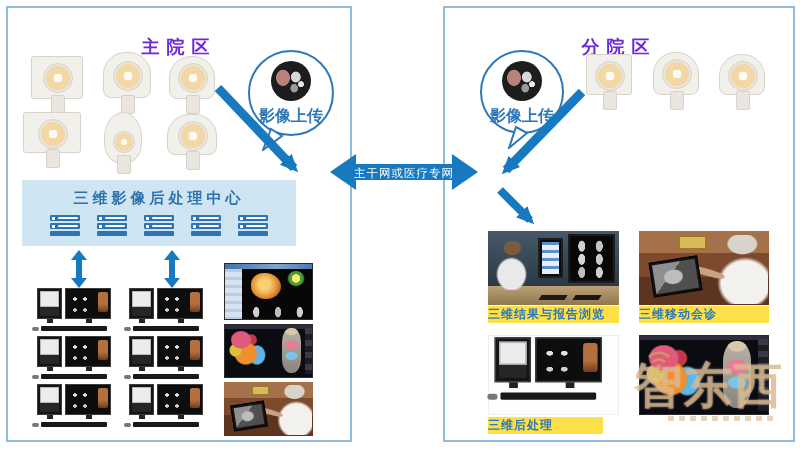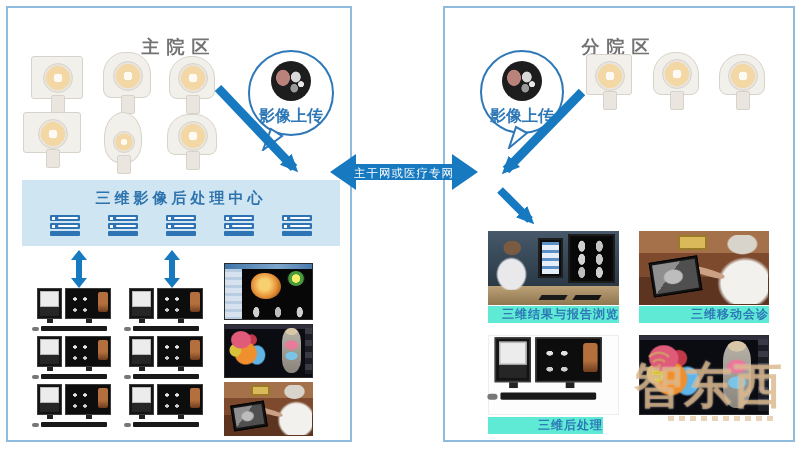--- a/index.html
+++ b/index.html
@@ -4,21 +4,21 @@
 <style>
   html,body{margin:0;padding:0;background:#fff;}
   .canvas{position:relative;width:800px;height:451px;background:#fff;overflow:hidden;
           font-family:"Liberation Sans","DejaVu Sans",sans-serif;}
   .abs{position:absolute;}
   i,u,b,span{display:block;position:absolute;text-decoration:none;font-style:normal;}
 
   
   .panel{position:absolute;border:2px solid #8fbbdc;background:#fff;box-sizing:border-box;}
   .panel-title{position:absolute;top:12px;left:0;width:100%;text-align:center;
-               font-size:18px;font-weight:bold;color:#737373;letter-spacing:7px;}
+               font-size:18px;font-weight:bold;color:#6d28d9;letter-spacing:7px;}
 
   
   .scanner{position:absolute;}
   .scanner .g{left:3px;top:2px;right:3px;height:68%;background:#f2f0eb;border:1px solid #d8d3ca;border-radius:9px;}
   .scanner.square .g{border-radius:3px;}
   .scanner.arch .g{border-radius:22px 22px 8px 8px;}
   .scanner .g::after{content:"";position:absolute;left:50%;top:50%;width:28px;height:28px;margin:-14px 0 0 -14px;
      border-radius:50%;border:1px solid #d8d3ca;
      background:radial-gradient(circle,#fdfaf3 0 22%,#f3d8a6 23% 60%,#e9e4dc 61% 100%);}
   .scanner .t{left:50%;bottom:0;width:12px;height:17px;margin-left:-6px;background:#eae6df;
@@ -123,22 +123,22 @@
   .photo-tablet .person{right:1%;top:6%;width:44%;height:92%;
      background:radial-gradient(42% 24% at 55% 13%,#d8d4cc 0 58%,transparent 66%),
                 radial-gradient(72% 56% at 60% 70%,#f2f1ee 0 58%,transparent 68%);}
   .photo-tablet .arm{left:40%;top:52%;width:26%;height:10%;background:#caa184;border-radius:40%;transform:rotate(16deg);}
   .photo-tablet .tablet{left:9%;top:38%;width:36%;height:44%;background:#141414;border:1px solid #000;transform:rotate(-9deg);}
   .photo-tablet .tablet i{inset:2px;background:
      radial-gradient(40% 45% at 45% 50%,#bdbdbd 0 50%,transparent 60%),
      linear-gradient(135deg,#8f8f8f 0 40%,#4f4f4f 40% 100%);}
 
   
-  .card-label{position:absolute;height:17px;line-height:17px;background:#5eead4;color:#2e78b8;
-      font-size:12px;font-weight:bold;text-align:right;letter-spacing:1px;}
+  .card-label{position:absolute;height:17px;line-height:17px;background:#fde047;color:#2e78b8;
+      font-size:12px;font-weight:bold;text-align:left;letter-spacing:1px;}
 
   
   .net-label{position:absolute;color:#fff;font-size:11.5px;font-weight:normal;text-align:center;letter-spacing:1px;}
 
   
   .watermark{position:absolute;z-index:30;}
   .watermark .wm-text{position:static;display:block;font-size:48px;font-weight:bold;letter-spacing:2px;
       color:rgba(206,160,102,0.62);text-shadow:0 0 2px rgba(255,255,255,0.65);line-height:1;}
   .watermark .wm-sub{display:block;margin:6px 0 0 34px;width:110px;height:5px;
       background:repeating-linear-gradient(90deg,rgba(206,160,102,.45) 0 6px,transparent 6px 11px);}
@@ -189,21 +189,21 @@
       </div>
 
     <div class="bubble" style="left:240px;top:42px;">
       <span class="thumb"></span>
       <span class="blabel">影像上传</span>
       <svg class="tail" width="28" height="24" viewBox="0 0 28 24">
         <path d="M5,23 L13,2 L24,9 Z" fill="#fff" stroke="#2e78b8" stroke-width="2"></path>
       </svg>
     </div>
 
-    <div class="center-box" style="left:14px;top:172px;width:318px;height:66px;">
+    <div class="center-box" style="left:14px;top:172px;width:274px;height:66px;">
       <div class="cb-title">三维影像后处理中心</div>
       <div class="server-row">
         <span class="server" style="position:relative">
             <i></i>
             <i></i>
             <i></i>
           </span>
         <span class="server" style="position:relative">
             <i></i>
             <i></i>

